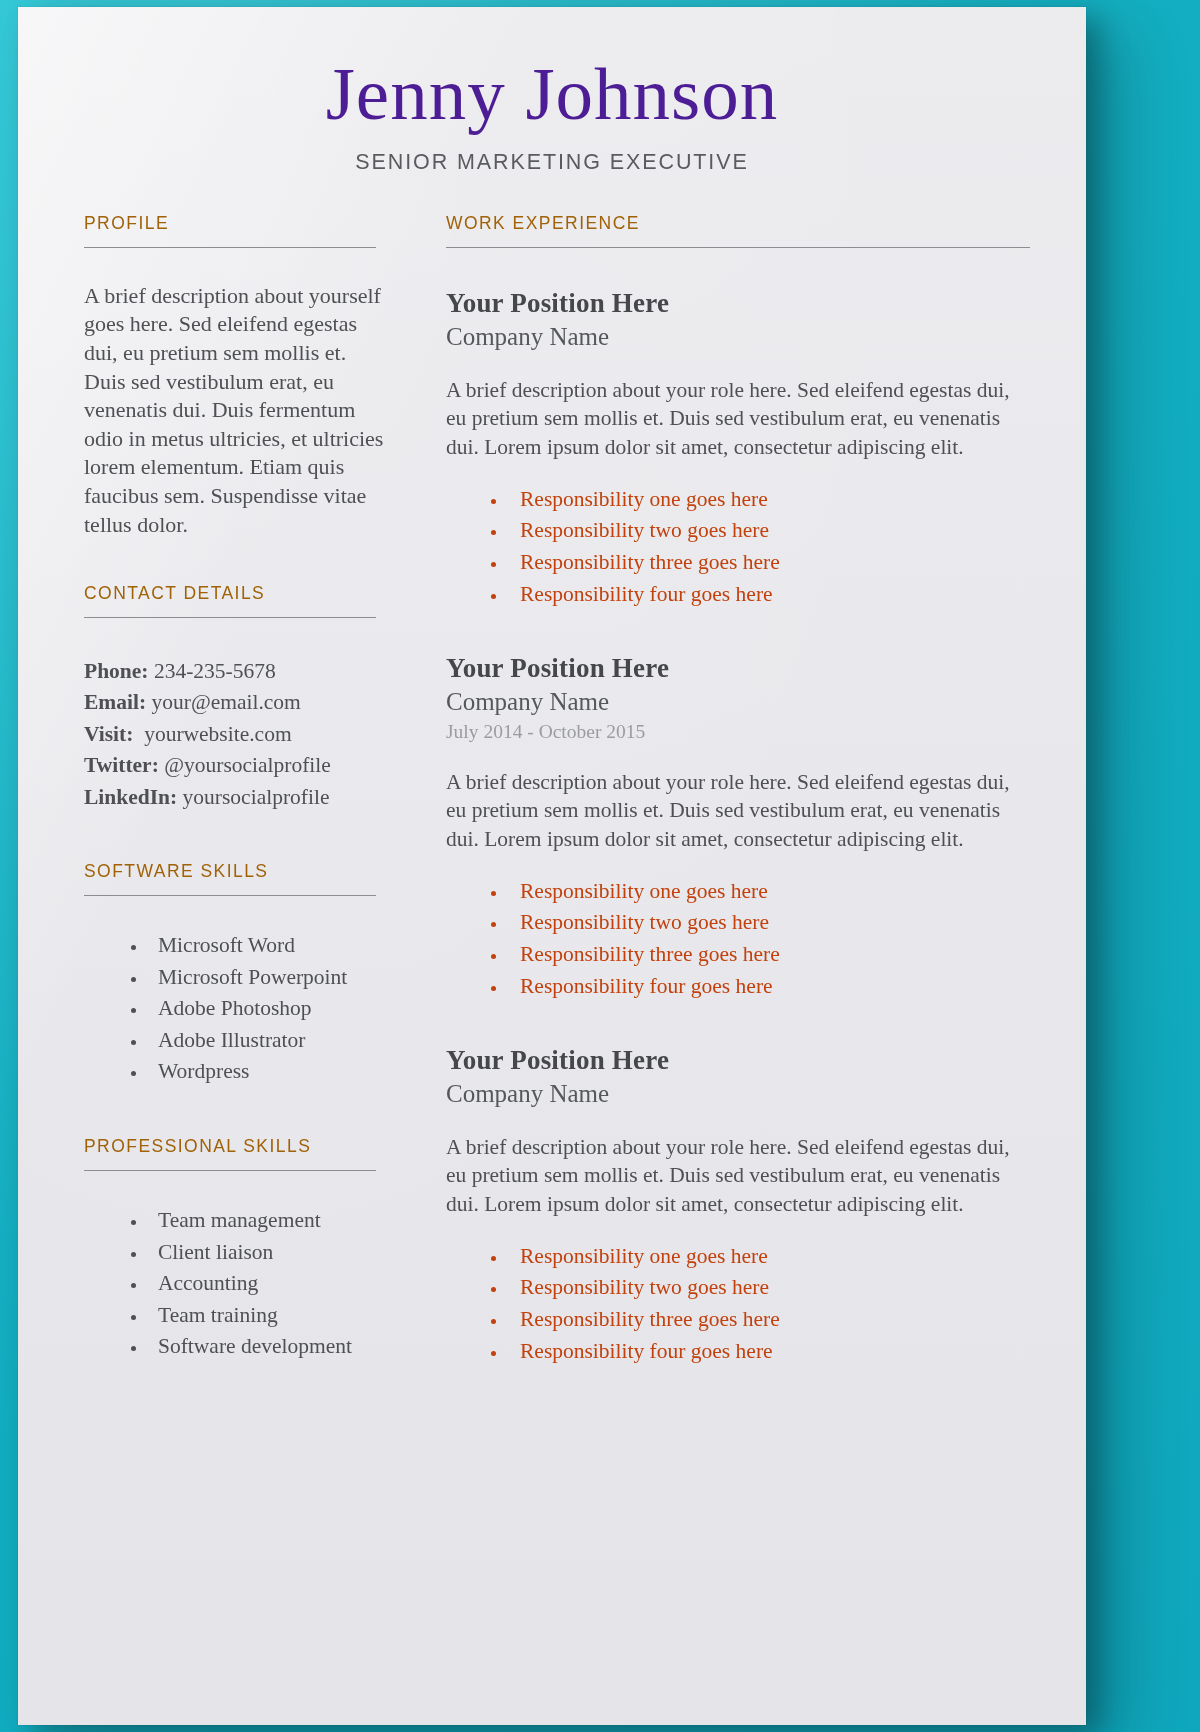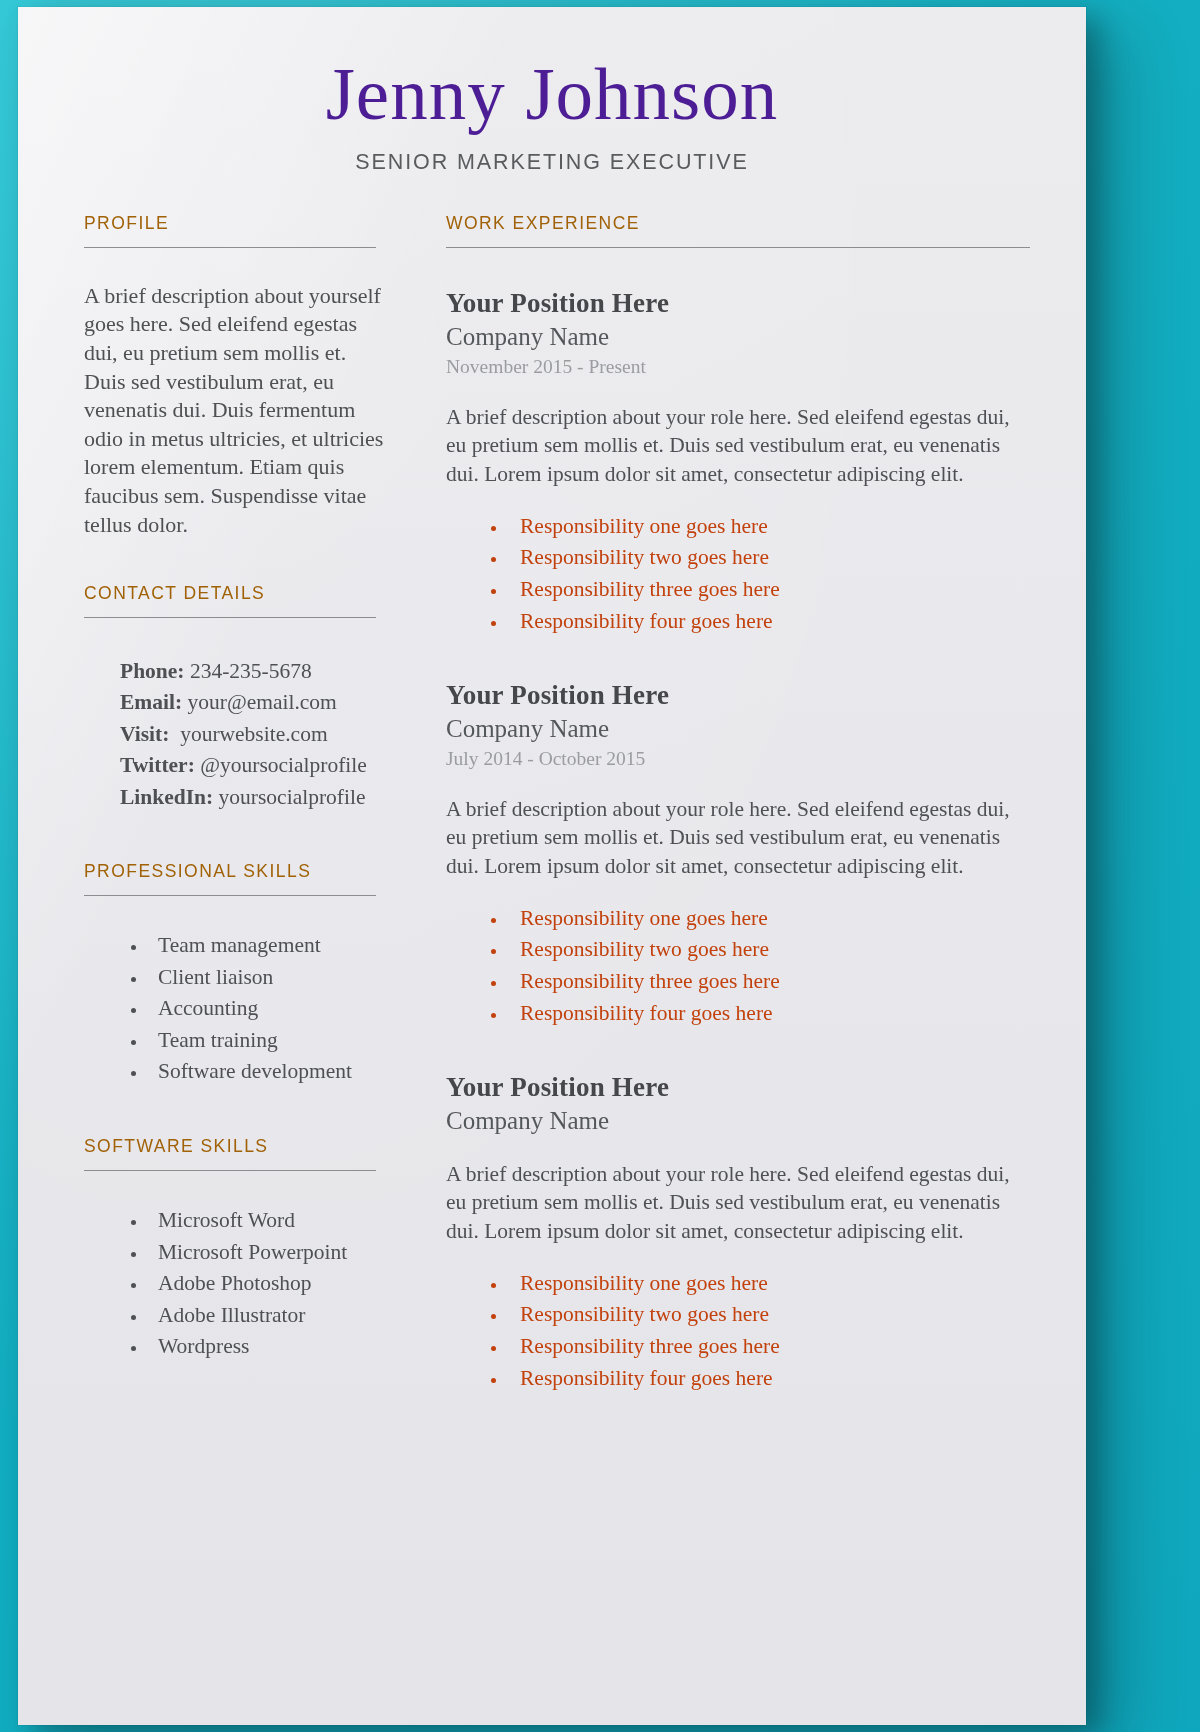--- a/index.html
+++ b/index.html
@@ -129,21 +129,21 @@
 
   .contact-list {
     margin: 38px 0 0 0;
     padding: 0;
     list-style: none;
     font-size: 21.5px;
     line-height: 1.46;
     color: #4e5053;
   }
   .contact-list li { white-space: nowrap; }
-  .contact-list .lbl { font-weight: 700; margin-left: 36px; }
+  .contact-list .lbl { font-weight: 700; }
 
   ul.bullets {
     margin: 34px 0 0 0;
     padding-left: 64px;
     font-size: 21.5px;
     line-height: 1.47;
     color: #4e5053;
   }
   ul.bullets li { padding-left: 10px; }
 
@@ -214,55 +214,54 @@
             <ul class="contact-list">
               <li><span class="lbl">Phone:</span> <span>234-235-5678</span></li>
               <li><span class="lbl">Email:</span> <span>your@email.com</span></li>
               <li><span class="lbl">Visit:</span>&nbsp; <span>yourwebsite.com</span></li>
               <li><span class="lbl">Twitter:</span> <span>@yoursocialprofile</span></li>
               <li><span class="lbl">LinkedIn:</span> <span>yoursocialprofile</span></li>
             </ul>
           </section>
 
           <section class="block-gap-skills">
+            <h2 class="sec-title">SOFTWARE SKILLS</h2>
+            <hr class="sec-rule">
+            <ul class="bullets">
+              <li>Microsoft Word</li>
+              <li>Microsoft Powerpoint</li>
+              <li>Adobe Photoshop</li>
+              <li>Adobe Illustrator</li>
+              <li>Wordpress</li>
+            </ul>
+          </section>
+
+          <section class="block-gap-skills">
             <h2 class="sec-title">PROFESSIONAL SKILLS</h2>
             <hr class="sec-rule">
             <ul class="bullets">
               <li>Team management</li>
               <li>Client liaison</li>
               <li>Accounting</li>
               <li>Team training</li>
               <li>Software development</li>
             </ul>
           </section>
 
-          <section class="block-gap-skills">
-            <h2 class="sec-title">SOFTWARE SKILLS</h2>
-            <hr class="sec-rule">
-            <ul class="bullets">
-              <li>Microsoft Word</li>
-              <li>Microsoft Powerpoint</li>
-              <li>Adobe Photoshop</li>
-              <li>Adobe Illustrator</li>
-              <li>Wordpress</li>
-            </ul>
-          </section>
-
         </div>
 
         <div class="col-right">
 
           <section>
             <h2 class="sec-title">WORK EXPERIENCE</h2>
             <hr class="sec-rule">
 
             <div class="job">
               <p class="job-title">Your Position Here</p>
               <p class="job-company">Company Name</p>
-              <p class="job-dates">November 2015 - Present</p>
               <p class="job-desc">A brief description about your role here. Sed eleifend egestas dui, eu pretium sem mollis et. Duis sed vestibulum erat, eu venenatis dui. Lorem ipsum dolor sit amet, consectetur adipiscing elit.</p>
               <ul class="resp">
                 <li>Responsibility one goes here</li>
                 <li>Responsibility two goes here</li>
                 <li>Responsibility three goes here</li>
                 <li>Responsibility four goes here</li>
               </ul>
             </div>
 
             <div class="job">

